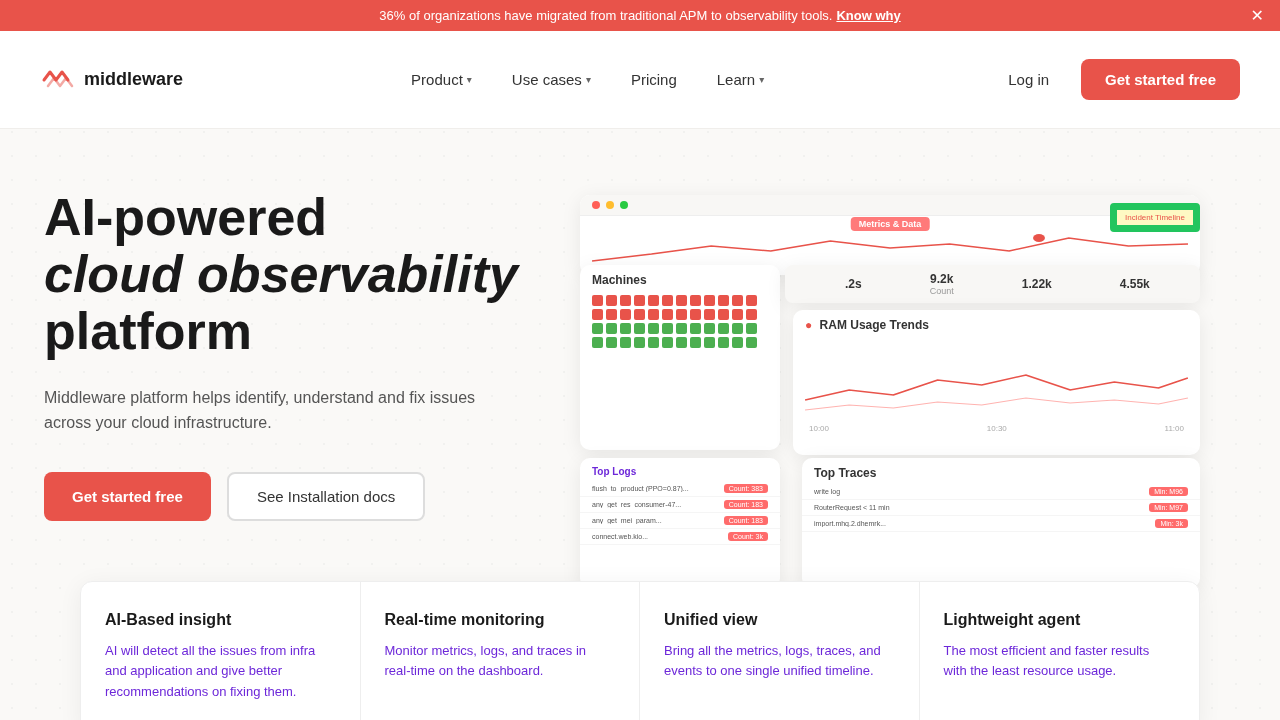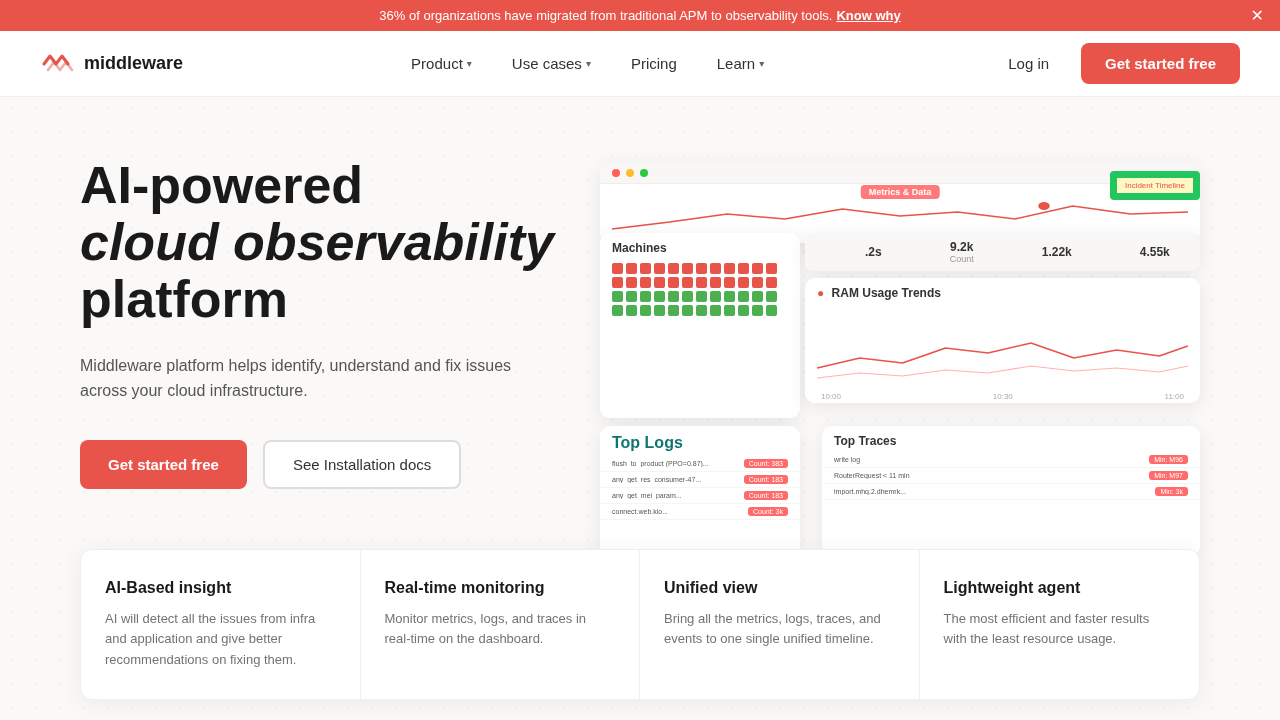--- a/index.html
+++ b/index.html
@@ -34,21 +34,21 @@
       font-size: 16px;
       line-height: 1;
     }
 
     
     nav {
       background: white;
       display: flex;
       align-items: center;
       justify-content: space-between;
-      padding: 12px 40px;
+      padding: 28px 40px;
       border-bottom: 1px solid #f0eeeb;
     }
     .logo {
       display: flex;
       align-items: center;
       gap: 8px;
       font-size: 18px;
       font-weight: 600;
       color: #1a1a1a;
       text-decoration: none;
@@ -97,22 +97,22 @@
       border-radius: 8px;
       font-size: 15px;
       font-weight: 600;
       cursor: pointer;
     }
 
     
     .hero {
       display: flex;
       align-items: center;
-      padding: 60px 80px 40px 80px;
-      gap: 40px;
+      padding: 60px 80px 40px 44px;
+      gap: 56px;
       max-width: 1280px;
       margin: 0 auto;
     }
     .hero-left {
       flex: 0 0 480px;
     }
     .hero-title {
       font-size: 52px;
       font-weight: 700;
       line-height: 1.1;
@@ -271,36 +271,36 @@
       gap: 20px;
       border-radius: 8px;
     }
     .stat-item { text-align: center; margin-left: 48px; }
     .stat-val { font-size: 12px; font-weight: 700; color: #333; }
     .stat-lbl { font-size: 9px; color: #999; }
 
     
     .panel-ram {
       top: 115px;
-      left: 205px;
+      left: 213px;
       right: 0;
-      height: 125px;
+      height: 145px;
     }
     .panel-ram .panel-inner { padding: 8px 12px; }
     .panel-ram .panel-title { font-size: 12px; font-weight: 600; color: #333; margin-bottom: 8px; }
     .panel-ram svg { width: 100%; height: 80px; }
 
     
     .panel-logs {
       top: 263px;
       left: 0;
       width: 200px;
       height: 130px;
     }
-    .panel-logs .logs-title { padding: 8px 12px 4px; font-size: 16px; font-weight: 600; color: #0f766e; }
+    .panel-logs .logs-title { padding: 8px 12px 4px; font-size: 10px; font-weight: 600; color: #6d28d9; }
     .log-row {
       padding: 3px 12px;
       font-size: 8px;
       color: #555;
       border-bottom: 1px solid #f5f5f5;
       display: flex;
       justify-content: space-between;
       align-items: center;
     }
     .log-badge {
@@ -359,21 +359,21 @@
     .feature-card:last-child { border-right: none; }
     .feature-title {
       font-size: 16px;
       font-weight: 700;
       color: #1a1a1a;
       margin-bottom: 10px;
       line-height: 1.3;
     }
     .feature-desc {
       font-size: 13px;
-      color: #737373;
+      color: #6d28d9;
       line-height: 1.6;
     }
 
     
     body::before {
       content: '';
       position: fixed;
       top: 0; left: 0; right: 0; bottom: 0;
       background-image: radial-gradient(circle, #ddd 1px, transparent 1px);
       background-size: 24px 24px;

